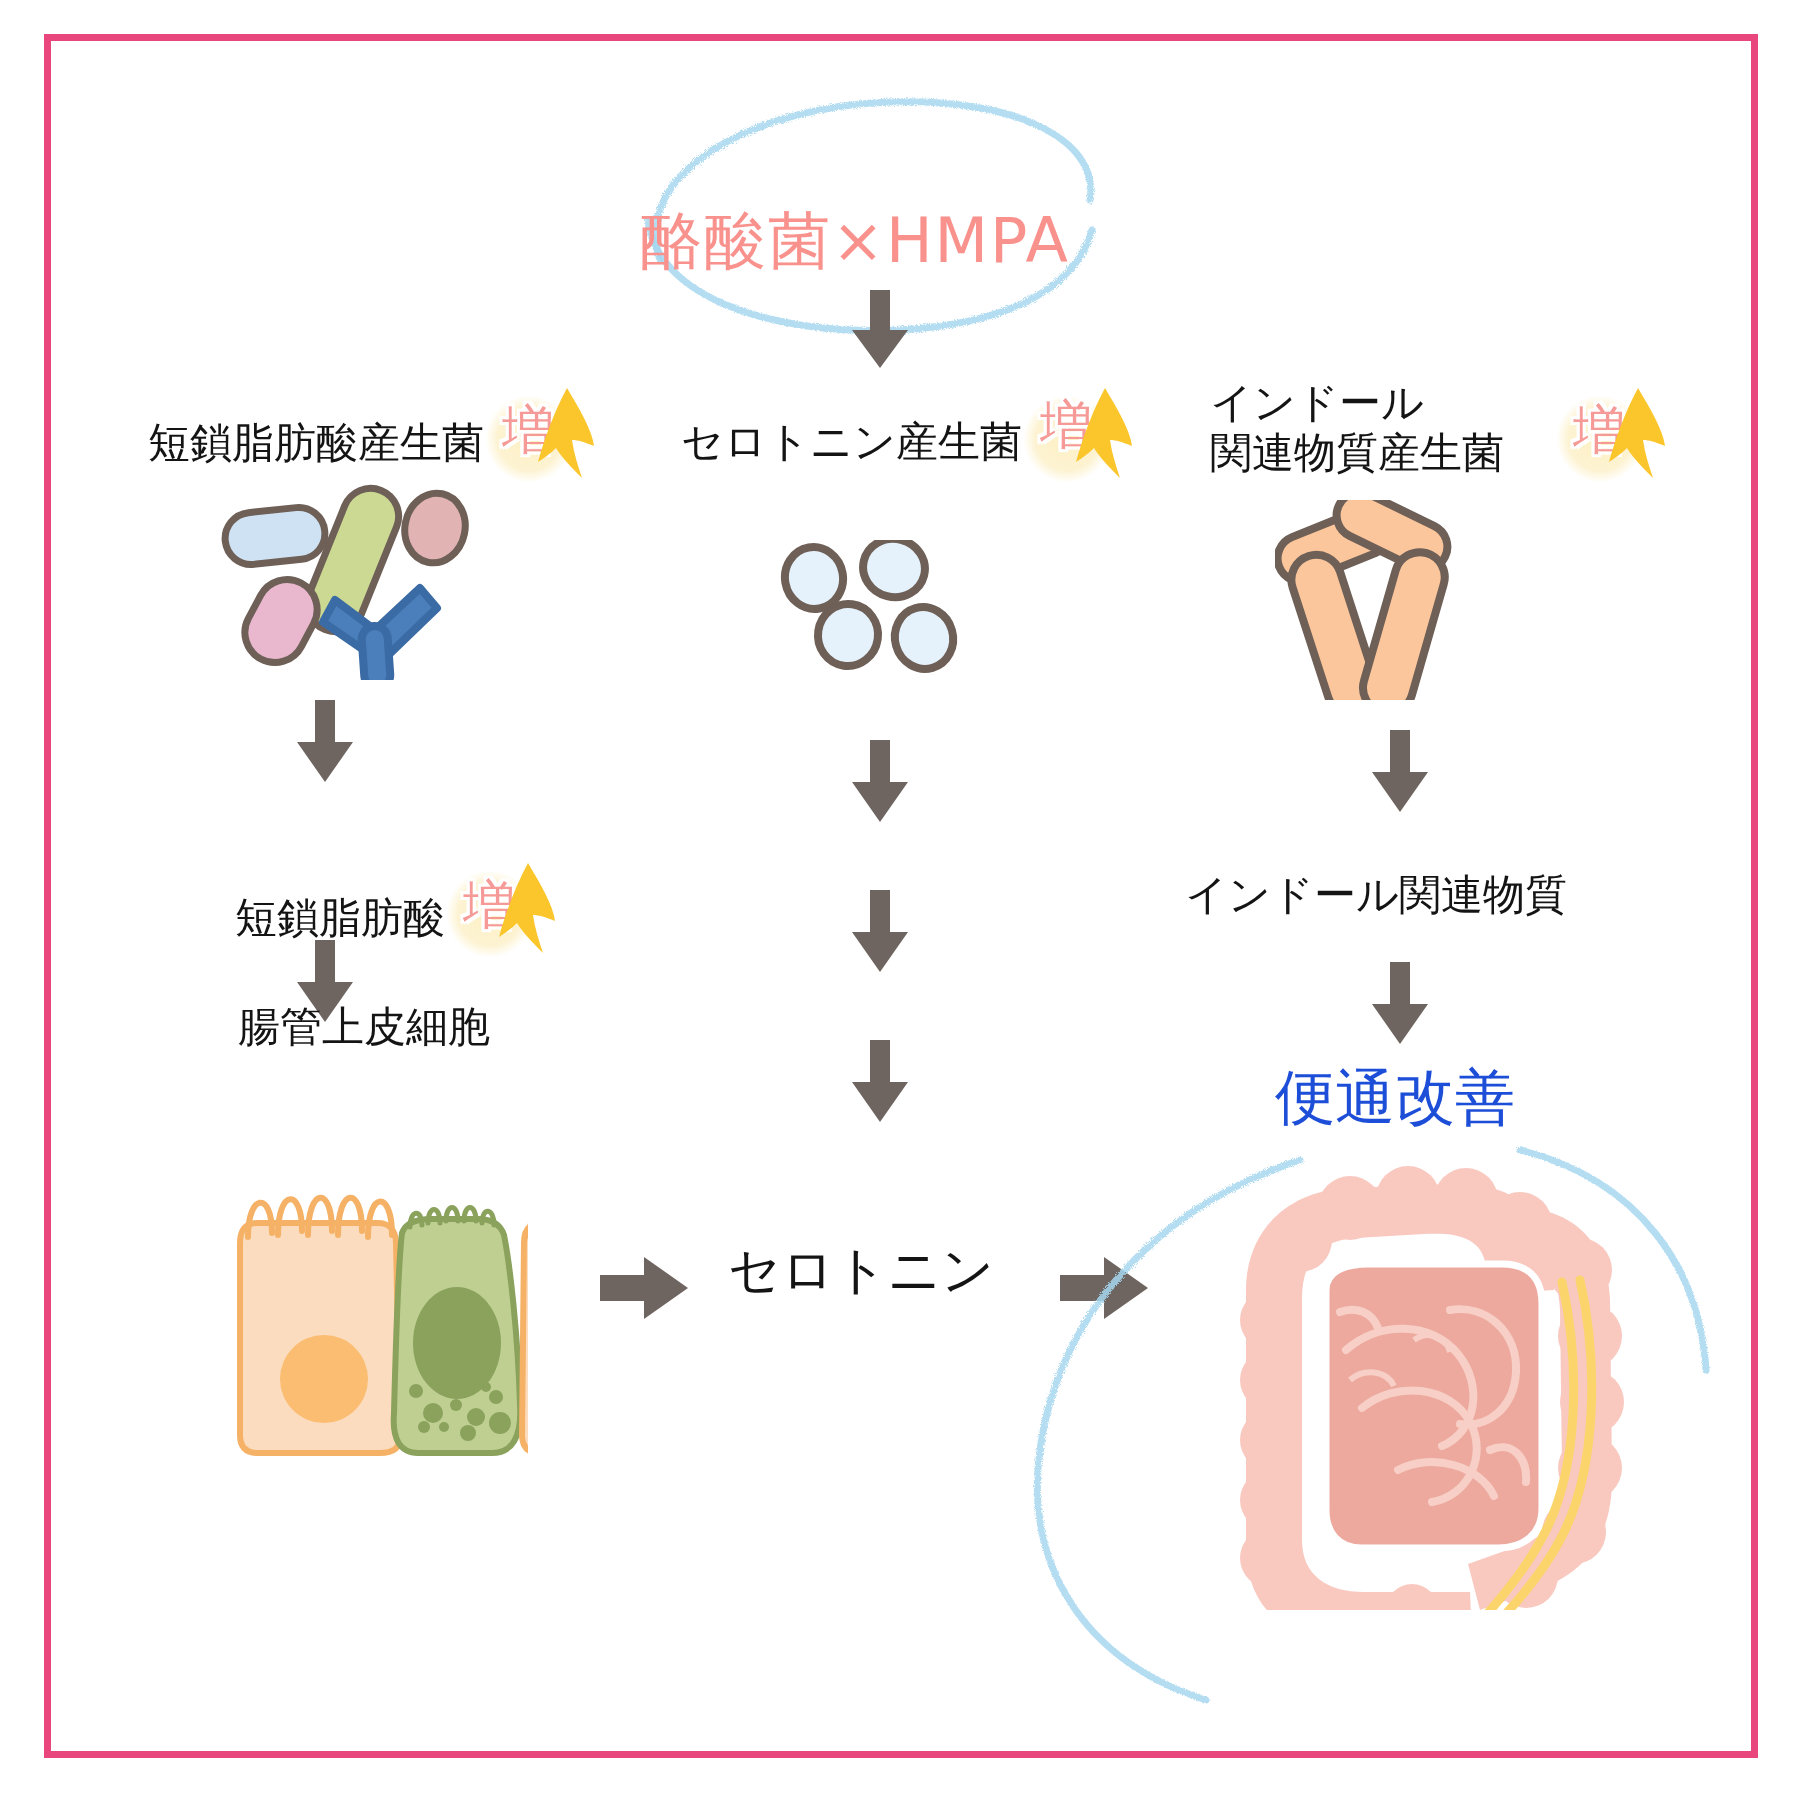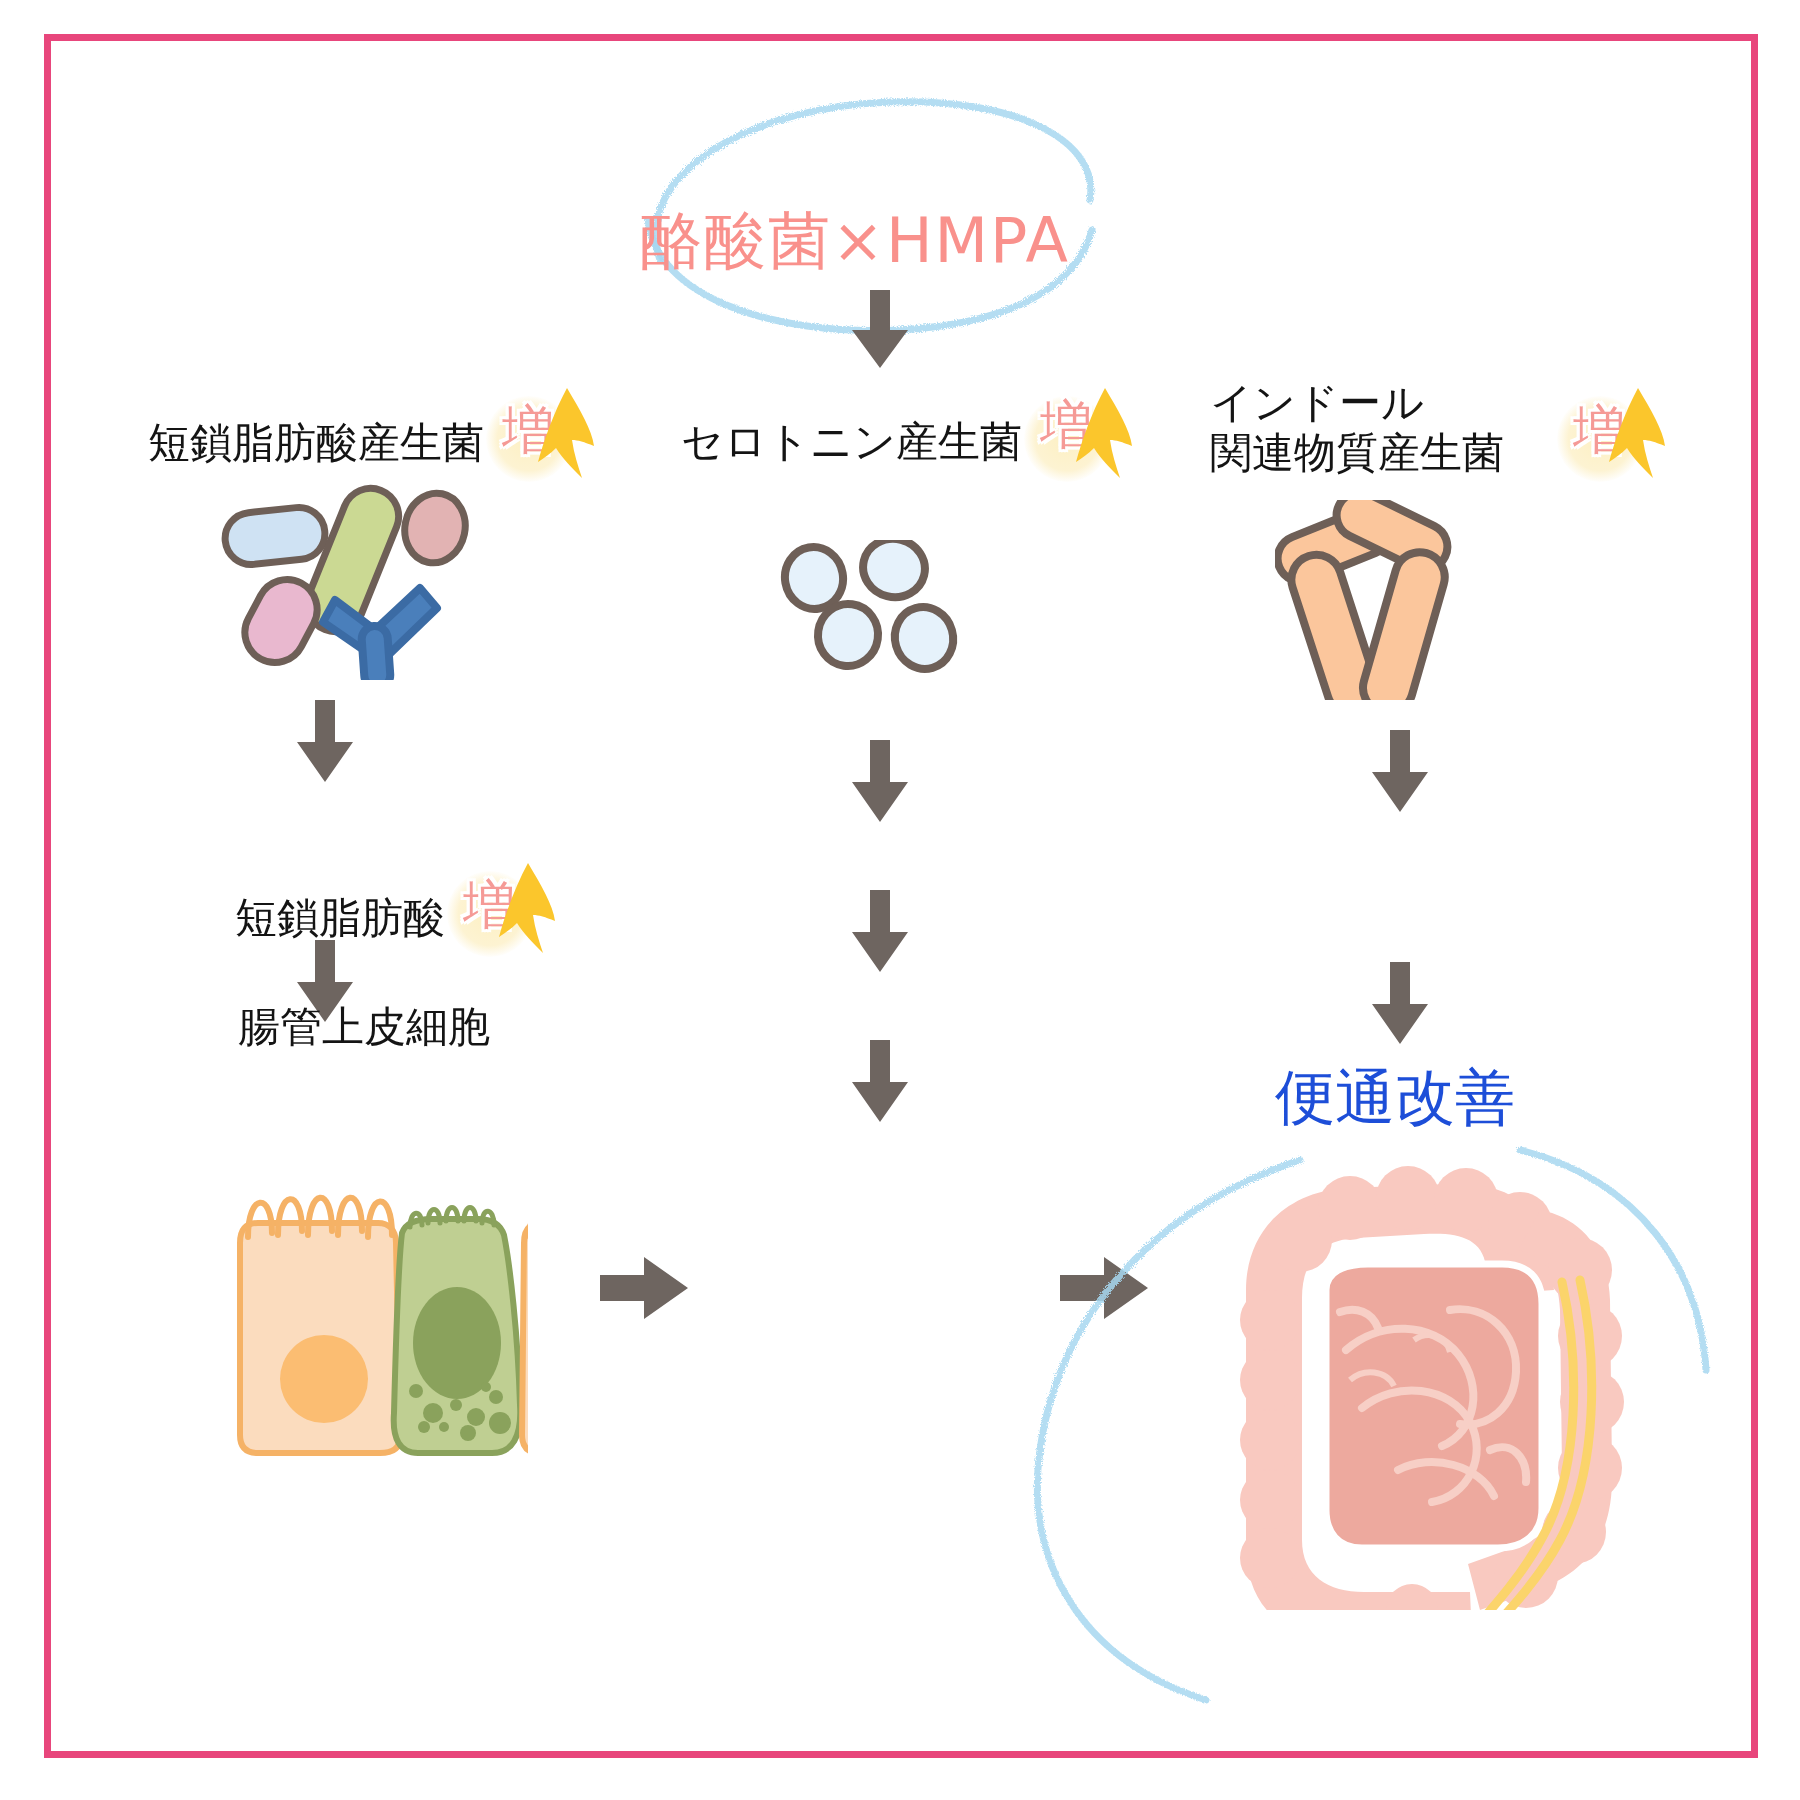--- a/index.html
+++ b/index.html
@@ -178,20 +178,21 @@
     <path d="M25 0 h20 v42 h18 L35 82 L7 42 h18 z" fill="#6e6560"></path>
   </svg>
   <svg class="abs" style="left:845px;top:1040px;" width="70" height="84">
     <path d="M25 0 h20 v42 h18 L35 82 L7 42 h18 z" fill="#6e6560"></path>
   </svg>
 
   <svg class="abs" style="left:600px;top:1255px;" width="92" height="66">
     <path d="M0 20 h44 v-18 L88 33 L44 64 v-18 H0 z" fill="#6e6560"></path>
   </svg>
 
+  <div class="abs col-label" style="left:728px;top:1240px;font-size:52px;">セロトニン</div>
 
   <svg class="abs" style="left:1060px;top:1255px;" width="92" height="66">
     <path d="M0 20 h44 v-18 L88 33 L44 64 v-18 H0 z" fill="#6e6560"></path>
   </svg>
 
   <div class="abs col-label" style="left:1210px;top:378px;line-height:1.2;">
     <div>インドール</div>
     <div>関連物質産生菌</div>
   </div>
   <div class="abs" style="left:1555px;top:408px;">
@@ -206,20 +207,21 @@
       <rect x="58" y="8" width="118" height="46" rx="23" transform="rotate(26 117 31)"></rect>
       <rect x="34" y="52" width="50" height="165" rx="25" transform="rotate(-18 59 134)"></rect>
       <rect x="104" y="50" width="50" height="165" rx="25" transform="rotate(16 129 132)"></rect>
     </g>
   </svg>
 
   <svg class="abs" style="left:1365px;top:730px;" width="70" height="84">
     <path d="M25 0 h20 v42 h18 L35 82 L7 42 h18 z" fill="#6e6560"></path>
   </svg>
 
+  <div class="abs col-label" style="left:1185px;top:870px;">インドール関連物質</div>
 
   <svg class="abs" style="left:1365px;top:962px;" width="70" height="84">
     <path d="M25 0 h20 v42 h18 L35 82 L7 42 h18 z" fill="#6e6560"></path>
   </svg>
 
   <div class="abs" style="left:1275px;top:1058px;font-size:60px;color:#1d4ed8;white-space:nowrap;">便通改善</div>
 
   <svg class="sketch" style="left:1000px;top:1120px;" width="740" height="620">
     <path d="M 520 30 C 640 60 700 150 706 250" stroke="#a7d8f0" stroke-width="7" fill="none" stroke-linecap="round" filter="url(#rough1)" opacity="0.85"></path>
     <path d="M 300 40 C 150 90 58 200 40 330 C 24 440 80 540 206 580" stroke="#a7d8f0" stroke-width="7" fill="none" stroke-linecap="round" filter="url(#rough1)" opacity="0.85"></path>

